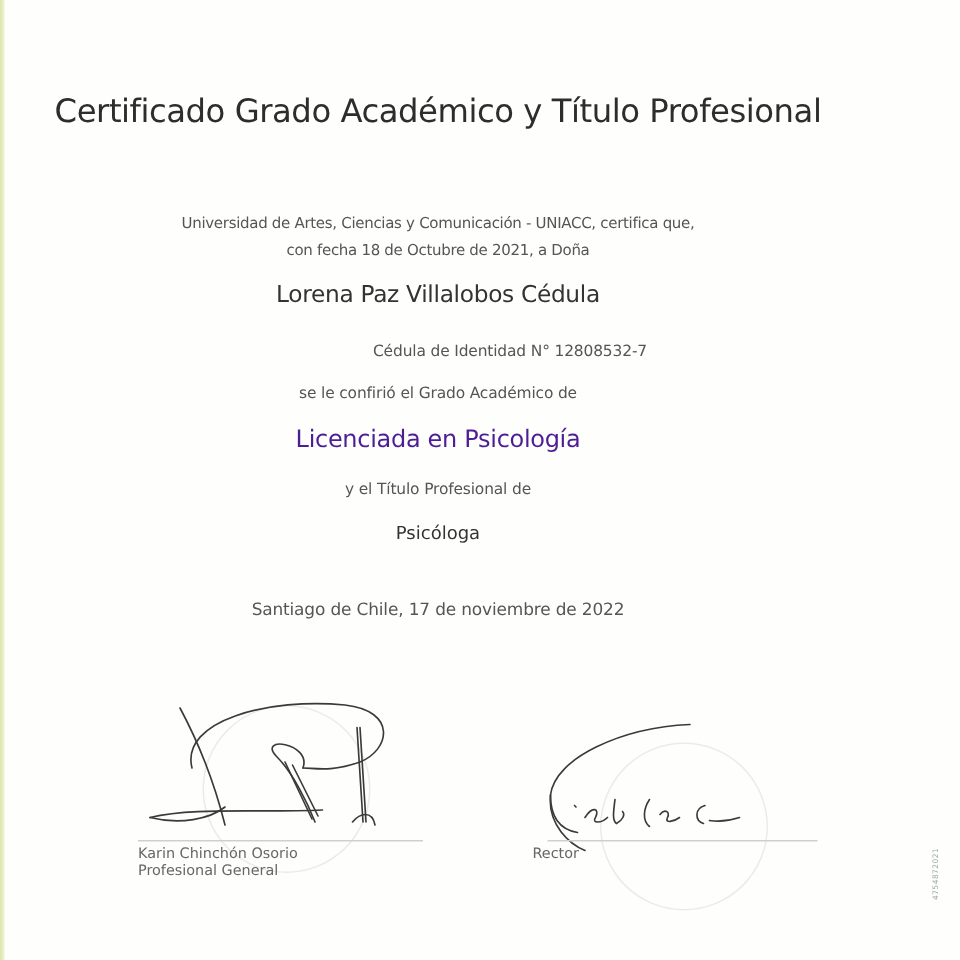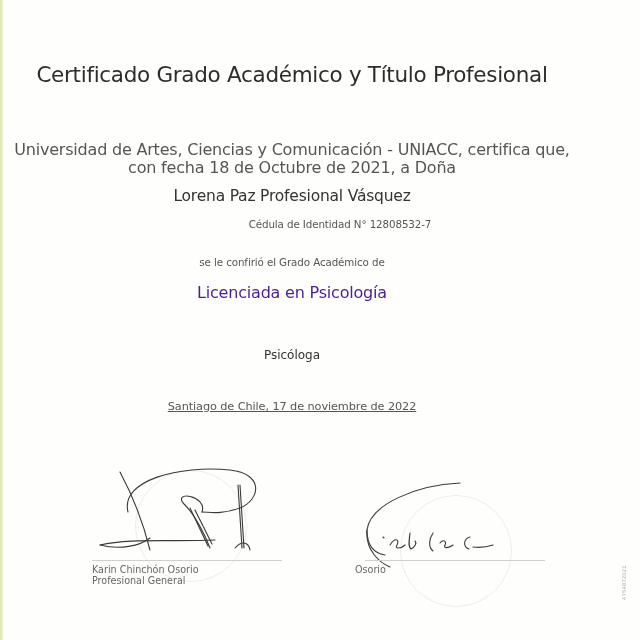--- a/index.html
+++ b/index.html
@@ -36,56 +36,55 @@
       margin-left: 12px;
     }
     .title {
       top: 62px;
       font-size: 21.5px;
       color: #2d2d2d;
       letter-spacing: -0.3px;
     }
     .intro {
       top: 141px;
-      font-size: 16px;
+      font-size: 10px;
       line-height: 18px;
       color: #555;
       letter-spacing: -0.2px;
     }
     .name {
       top: 187px;
       font-size: 15.5px;
       color: #333;
       letter-spacing: -0.2px;
     }
     .small {
       font-size: 10.3px;
       color: #555;
       letter-spacing: -0.1px;
     }
-    .id { top: 218px; padding-left: 48px; }
+    .id { top: 228px; padding-left: 48px; }
     .conferred { top: 256px; text-align: center; }
     .degree {
       top: 283px;
       font-size: 16px;
       color: #4c1d95;
       letter-spacing: -0.2px;
     }
     .title-intro { top: 320px; }
     .profession {
       top: 348px;
       font-size: 12px;
       color: #333;
     }
     .place-date {
       top: 400px;
       font-size: 11.3px;
       color: #555;
       letter-spacing: -0.1px;
-      text-decoration: underline;
     }
     .sig-line {
       position: absolute;
       top: 560px;
       height: 1px;
       background: #cfcfcf;
     }
     .sig-line.left { left: 92px; width: 190px; }
     .sig-line.right { left: 365px; width: 180px; }
     .signer {
@@ -124,28 +123,29 @@
 <div class="page">
   <div class="edge-left"></div>
 
   <div class="center title">Certificado Grado Académico y Título Profesional</div>
 
   <div class="center intro">
     <div>Universidad de Artes, Ciencias y Comunicación - UNIACC, certifica que,</div>
     <div>con fecha 18 de Octubre de 2021, a Doña</div>
   </div>
 
-  <div class="center name">Lorena Paz Profesional Vásquez</div>
+  <div class="center name">Lorena Paz Villalobos Cédula</div>
 
   <div class="center small id">Cédula de Identidad N° 12808532-7</div>
 
   <div class="center small conferred">se le confirió el Grado Académico de</div>
 
   <div class="center degree">Licenciada en Psicología</div>
 
+  <div class="center small title-intro">y el Título Profesional de</div>
 
   <div class="center profession">Psicóloga</div>
 
   <div class="center place-date">Santiago de Chile, 17 de noviembre de 2022</div>
 
   <div class="seal" style="left:135px; top:470px; width:110px; height:110px;"></div>
   <div class="seal" style="left:400px; top:495px; width:110px; height:110px;"></div>
 
   <svg class="signature" width="220" height="110" viewBox="0 0 220 110" style="left:90px; top:460px;">
     <g fill="none" stroke="#3a3a3a" stroke-width="1.1" stroke-linecap="round">
@@ -178,17 +178,17 @@
 
   <div class="sig-line left"></div>
   <div class="sig-line right"></div>
 
   <div class="signer left">
     <div>Karin Chinchón Osorio</div>
     <div>Profesional General</div>
   </div>
 
   <div class="signer right">
-    <div>Osorio</div>
+    <div>Rector</div>
   </div>
 
   <div class="serial">4754872021</div>
 </div>
 
 </body></html>

